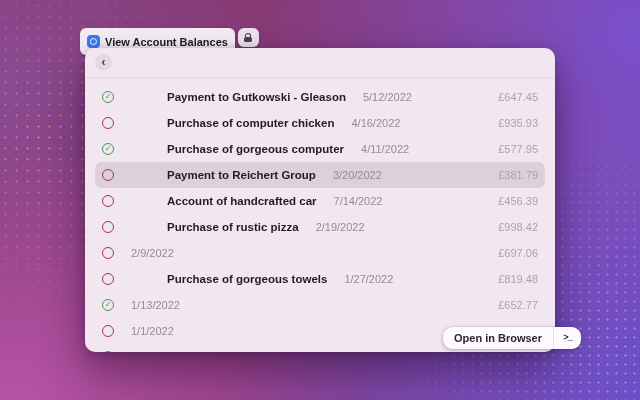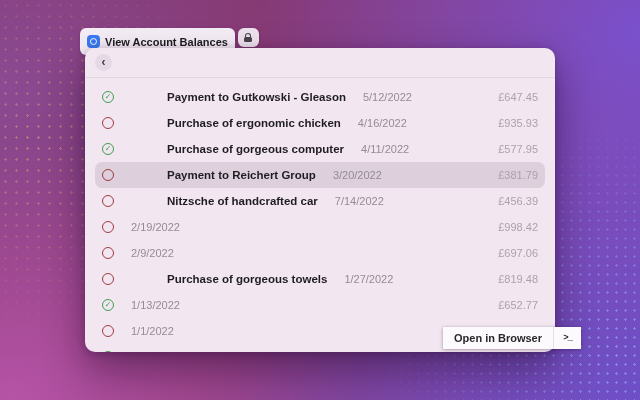--- a/index.html
+++ b/index.html
@@ -81,21 +81,21 @@
   }
   .status-icon.success{ border:1.4px solid var(--success); color:var(--success); }
   .status-icon.open{ border:1.4px solid var(--pending); color:var(--pending); }
   .row .name{ font-size:11.5px; font-weight:600; color:#201d22; white-space:nowrap;padding-left:44px; }
   .row .date{ font-size:11px; color:#948b97; margin-left:8px; white-space:nowrap; }
   .row .amount{ margin-left:auto; font-size:11px; color:#aba2ae; white-space:nowrap;text-align:center; }
 
   
   .open-browser{
     position:absolute; left:443px; top:327px; height:22px;
-    background:#fcfafc; border-radius:0; display:flex; align-items:stretch;
+    background:#fcfafc; border-radius:9px; display:flex; align-items:stretch;
     box-shadow:0 1px 4px rgba(40,10,50,.3), 0 0 0 .5px rgba(60,20,60,.08);
     overflow:hidden;
   }
   .ob-label{
     display:flex; align-items:center; padding:0 11px;
     font-size:11px; font-weight:600; color:#2a272d; white-space:nowrap;
   }
   .ob-divider{ width:1px; background:#e4dee5; }
   .ob-term{
     width:27px; display:flex; align-items:center; justify-content:center;
@@ -129,44 +129,45 @@
   </div>
   <div class="list">
       <div class="row">
     <span class="status-icon success">✓</span>
     <span class="name">Payment to Gutkowski - Gleason</span>
     <span class="date">5/12/2022</span>
     <span class="amount">£647.45</span>
   </div>
       <div class="row">
     <span class="status-icon open"></span>
-    <span class="name">Purchase of ergonomic chicken</span>
+    <span class="name">Purchase of computer chicken</span>
     <span class="date">4/16/2022</span>
     <span class="amount">£935.93</span>
   </div>
       <div class="row">
     <span class="status-icon success">✓</span>
     <span class="name">Purchase of gorgeous computer</span>
     <span class="date">4/11/2022</span>
     <span class="amount">£577.95</span>
   </div>
       <div class="row selected">
     <span class="status-icon open"></span>
     <span class="name">Payment to Reichert Group</span>
     <span class="date">3/20/2022</span>
     <span class="amount">£381.79</span>
   </div>
       <div class="row">
     <span class="status-icon open"></span>
-    <span class="name">Nitzsche of handcrafted car</span>
+    <span class="name">Account of handcrafted car</span>
     <span class="date">7/14/2022</span>
     <span class="amount">£456.39</span>
   </div>
       <div class="row">
     <span class="status-icon open"></span>
+    <span class="name">Purchase of rustic pizza</span>
     <span class="date">2/19/2022</span>
     <span class="amount">£998.42</span>
   </div>
       <div class="row">
     <span class="status-icon open"></span>
     <span class="date">2/9/2022</span>
     <span class="amount">£697.06</span>
   </div>
       <div class="row">
     <span class="status-icon open"></span>

